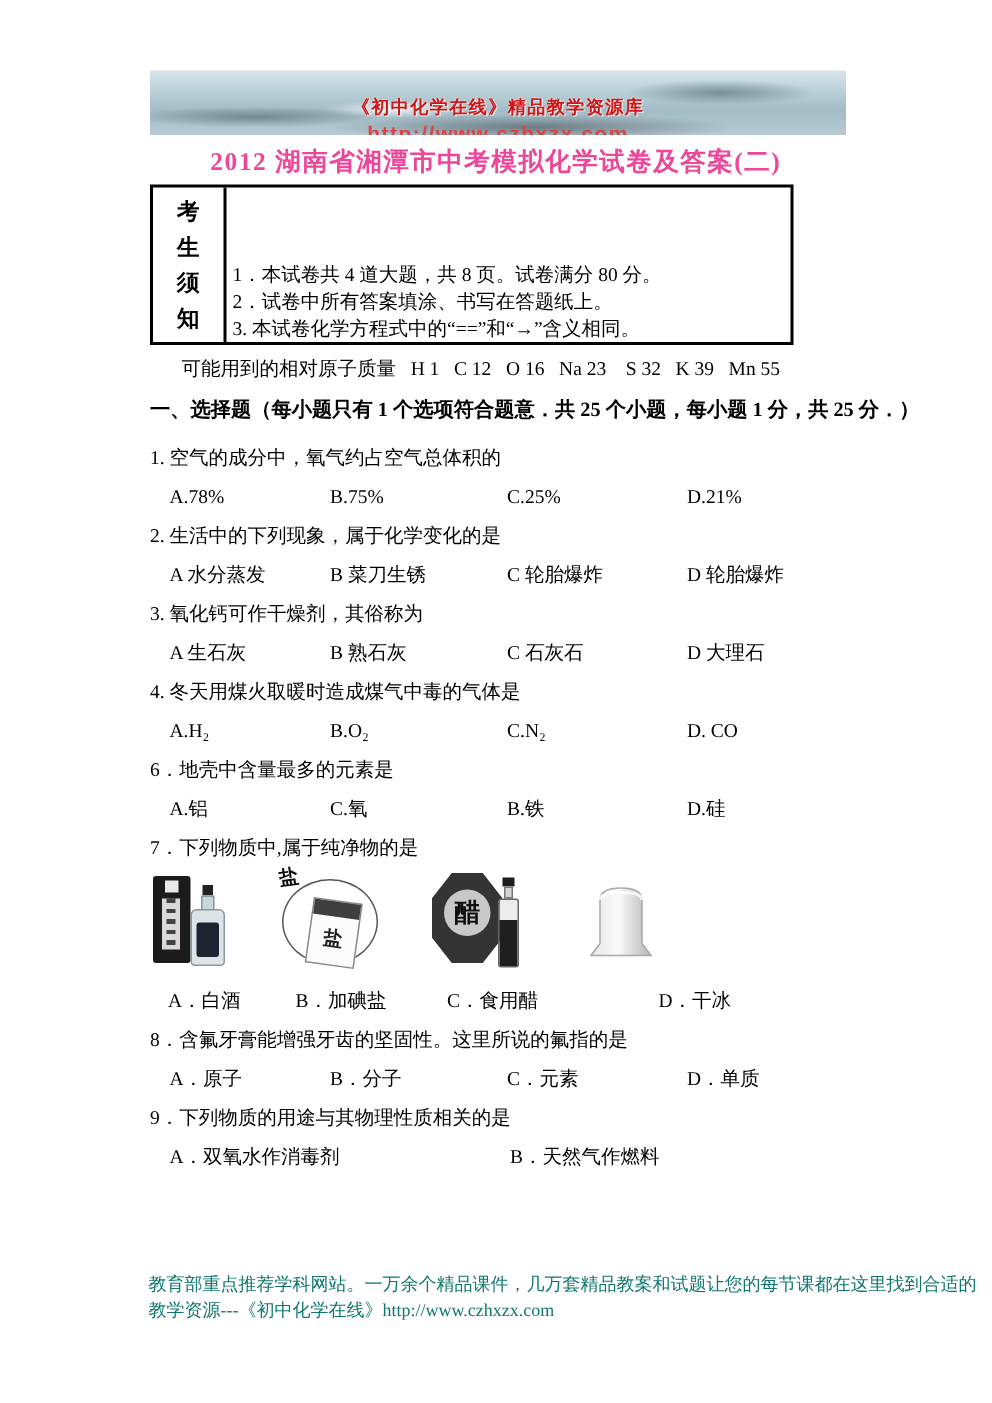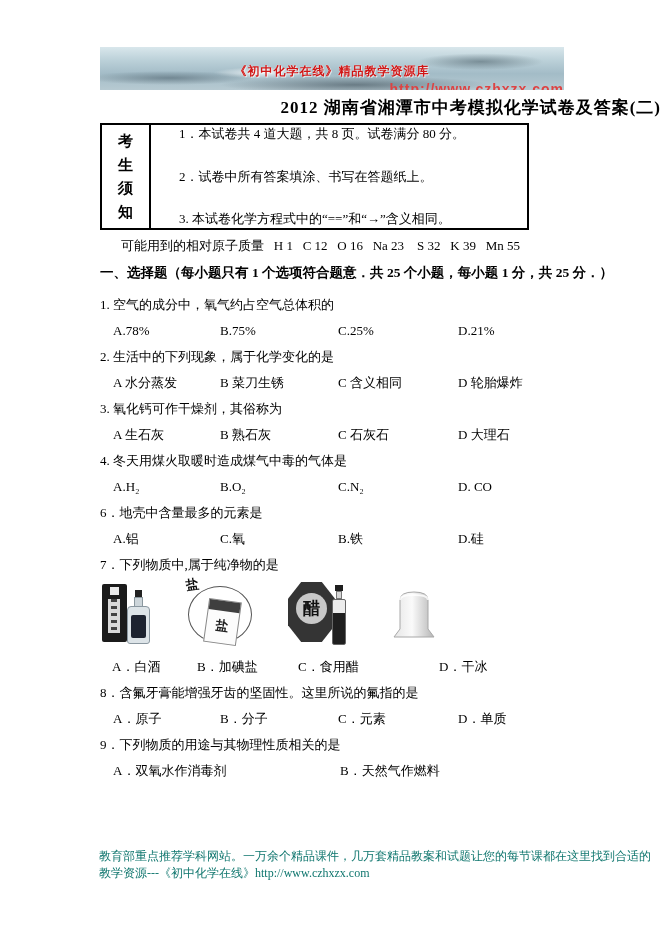--- a/index.html
+++ b/index.html
@@ -17,43 +17,43 @@
       radial-gradient(ellipse 70px 8px at 35% 60%, rgba(255,255,255,.8), transparent 70%),
       linear-gradient(180deg,#d9e7ec 0%,#bcd1d9 30%,#a3bcc7 62%,#b7cad2 100%);
     overflow:hidden;
   }
   .banner-name {
     margin-top:15px; text-align:center; font-weight:bold; font-size:12px; line-height:19px;
     letter-spacing:1px; color:#cf1616; text-shadow:0 0 1px #fff, 1px 1px 0 rgba(255,255,255,.6);
     white-space:nowrap;
   }
   .banner-url {
-    text-align:right; font-family:"Liberation Sans", sans-serif; font-weight:bold;
+    text-align:center; font-family:"Liberation Sans", sans-serif; font-weight:bold;
     font-size:14px; line-height:16px; color:#dd4343; letter-spacing:1px; white-space:nowrap;
   }
 
   
   .doc-title {
-    position:absolute; left:0; top:96px; width:100%; text-align:right;
-    font-size:17px; font-weight:bold; color:#000000; letter-spacing:1px; white-space:nowrap;
+    position:absolute; left:0; top:96px; width:100%; text-align:center;
+    font-size:17px; font-weight:bold; color:#ec4899; letter-spacing:1px; white-space:nowrap;
   }
 
   
   .notice-box {
     position:absolute; left:100px; top:123px; width:429px; height:107px;
     border:2px solid #000; display:flex;
   }
   .notice-label {
     width:49px; border-right:2px solid #000; display:flex; flex-direction:column;
     justify-content:space-between; align-items:center; padding:7px 0 6px 0;
     font-size:15px; font-weight:bold;
   }
   .notice-items {
-    flex:1; display:flex; flex-direction:column; justify-content:space-between;
-    padding-left:28px; font-size:13px;
+    flex:1; display:flex; flex-direction:column; justify-content:flex-end;
+    padding-left:4px; font-size:13px;
   }
   .notice-item { white-space:nowrap; }
 
   
   .atomic-line { position:absolute; left:121px; top:237px; font-size:13px; white-space:pre; }
 
   
   .section-header { position:absolute; left:100px; top:264px; font-size:13.5px; font-weight:bold; white-space:nowrap; }
 
   
@@ -156,21 +156,21 @@
         <span>C.25%</span>
         <span>D.21%</span>
       </div>
     </div>
 
     <div>
       <div class="q-stem">2. 生活中的下列现象，属于化学变化的是</div>
       <div class="q-opts">
         <span>A 水分蒸发</span>
         <span>B 菜刀生锈</span>
-        <span>C 含义相同</span>
+        <span>C 轮胎爆炸</span>
         <span>D 轮胎爆炸</span>
       </div>
     </div>
 
     <div>
       <div class="q-stem">3. 氧化钙可作干燥剂，其俗称为</div>
       <div class="q-opts">
         <span>A 生石灰</span>
         <span>B 熟石灰</span>
         <span>C 石灰石</span>

